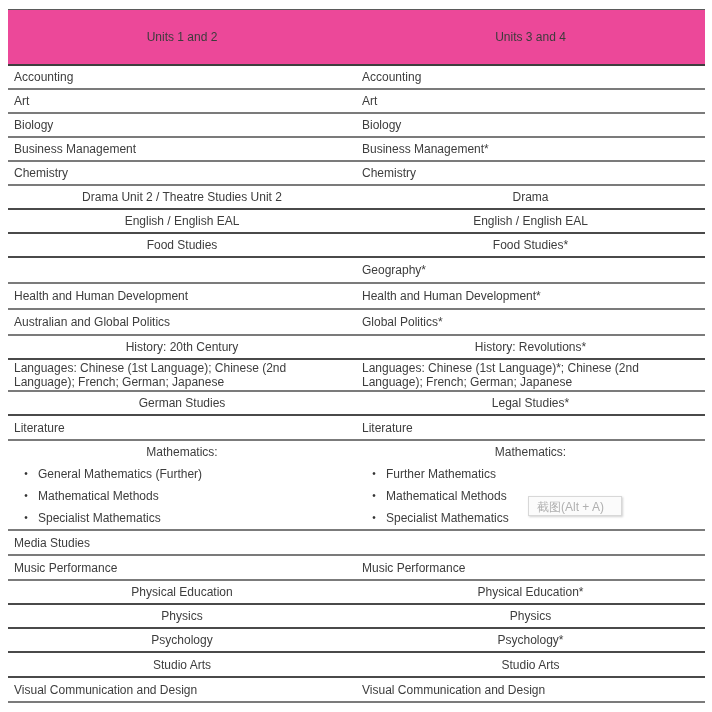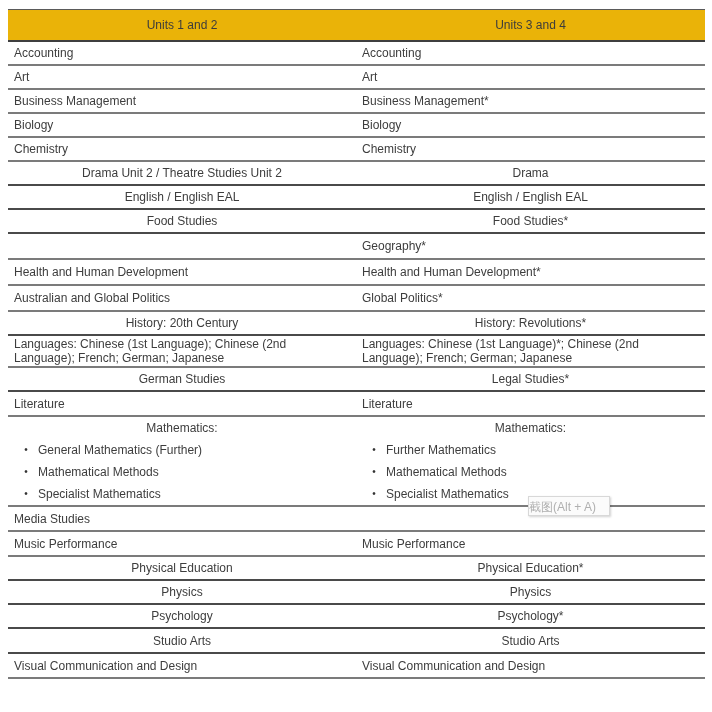--- a/index.html
+++ b/index.html
@@ -1,30 +1,30 @@
 <!DOCTYPE html>
 <html><head>
   <meta charset="utf-8">
   <style>
     html, body { margin: 0; padding: 0; background: #ffffff; }
     body { width: 712px; height: 712px; overflow: hidden; position: relative; font-family: "Liberation Sans", sans-serif; color: #3a3a3a; }
     .tbl { position: absolute; left: 8px; top: 9px; width: 697px; border-collapse: collapse; table-layout: fixed; font-size: 12px; }
     .tbl col.c1 { width: 348px; }
     .tbl col.c2 { width: 349px; }
-    .tbl thead th { background: #eab308; font-weight: normal; color: #3c3c3c; height: 30px; padding: 0; text-align: center; border-top: 1px solid #5a5a5a; border-bottom: 2px solid #3f3f3f; font-size: 12px; }
+    .tbl thead th { background: #ec4899; font-weight: normal; color: #3c3c3c; height: 30px; padding: 12px; text-align: center; border-top: 1px solid #5a5a5a; border-bottom: 2px solid #3f3f3f; font-size: 12px; }
     .tbl tbody td { vertical-align: middle; padding: 0 6px; border-bottom: 2px solid #7b7b7b; color: #3d3d3d; line-height: 14px; }
     .tbl tbody tr.dark td { border-bottom-color: #4a4a4a; text-align: center; }
     .tbl tbody tr { height: 24px; }
     .tbl tbody tr.tall { height: 32px; }
     .tbl tbody tr.math { height: 86px; text-align: center; }
     .tbl tbody tr.math td { vertical-align: top; padding-top: 4px; }
     .bul { display: flex; align-items: center; height: 22px; }
     .bul .dot { width: 24px; font-size: 10px; color: #333; }
     .math-title { height: 18px; }
-    .tooltip { position: absolute; left: 528px; top: 496px; width: 82px; height: 20px; background: #fbfbfb; border: 1px solid #d8d8d8; box-shadow: 1px 1px 2px rgba(0,0,0,0.18); font-size: 12px; color: #b0b0b0; line-height: 20px; padding-left: 0; box-sizing: border-box; }
+    .tooltip { position: absolute; left: 528px; top: 496px; width: 94px; height: 20px; background: #fbfbfb; border: 1px solid #d8d8d8; box-shadow: 1px 1px 2px rgba(0,0,0,0.18); font-size: 12px; color: #b0b0b0; line-height: 20px; padding-left: 8px; box-sizing: border-box; }
   </style>
 </head>
 <body>
 
 <table class="tbl">
   <colgroup>
       <col class="c1">
       <col class="c2">
     </colgroup>
   <thead>
@@ -36,26 +36,26 @@
   <tbody>
     <tr>
         <td>Accounting</td>
         <td>Accounting</td>
       </tr>
     <tr>
         <td>Art</td>
         <td>Art</td>
       </tr>
     <tr>
+        <td>Biology</td>
+        <td>Biology</td>
+      </tr>
+    <tr>
         <td>Business Management</td>
         <td>Business Management*</td>
-      </tr>
-    <tr>
-        <td>Biology</td>
-        <td>Biology</td>
       </tr>
     <tr>
         <td>Chemistry</td>
         <td>Chemistry</td>
       </tr>
     <tr class="dark">
         <td>Drama Unit 2 / Theatre Studies Unit 2</td>
         <td>Drama</td>
       </tr>
     <tr class="dark">

